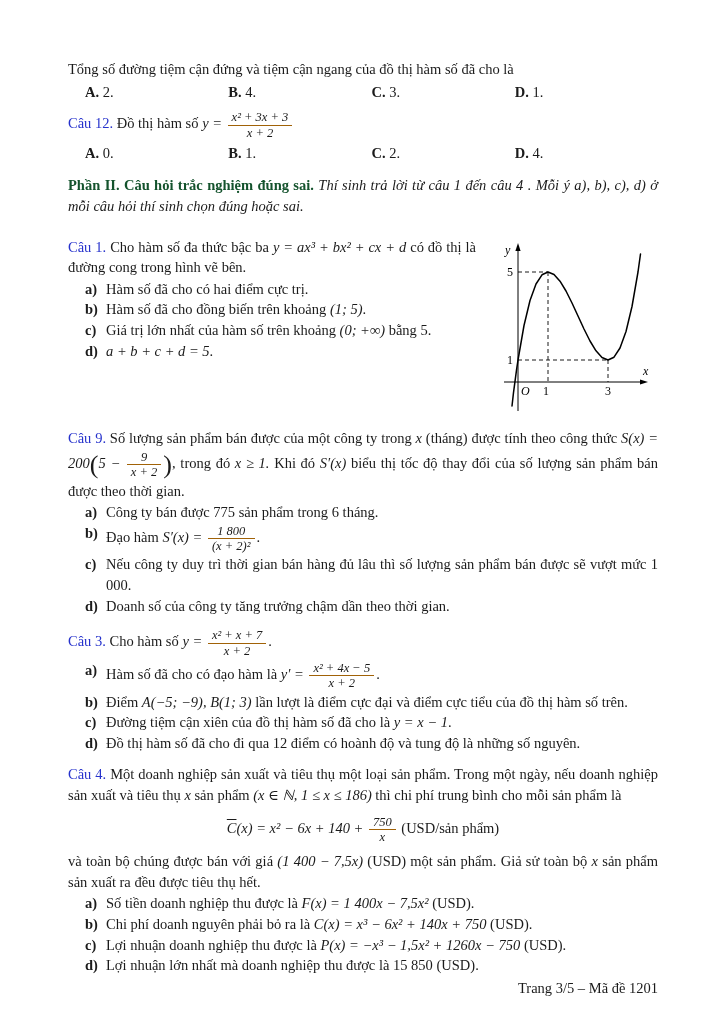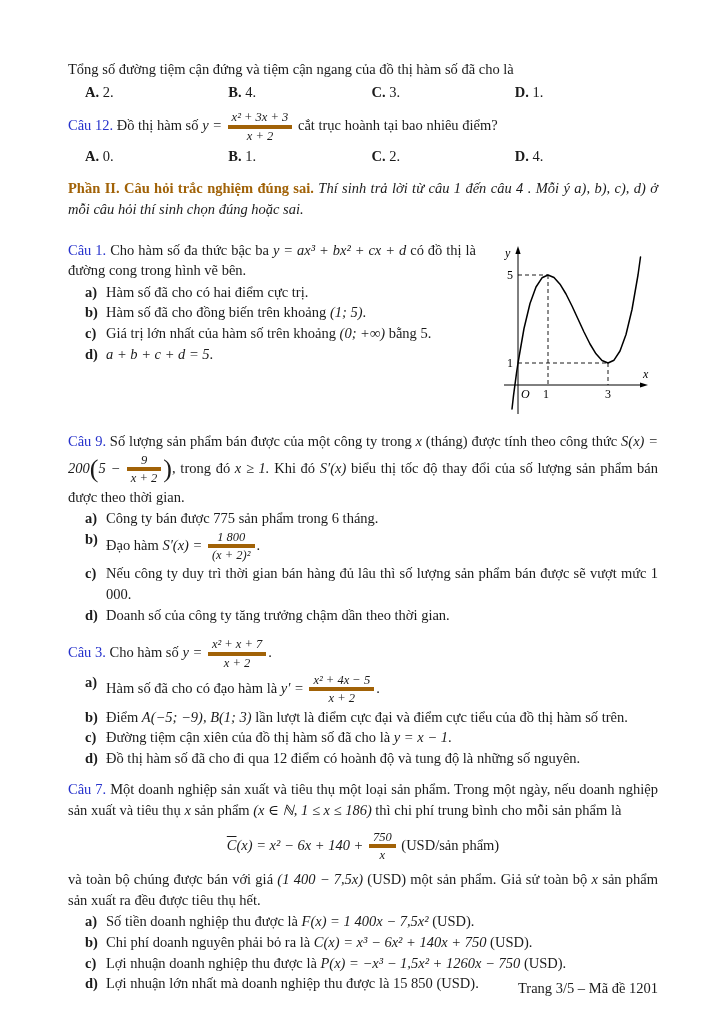--- a/index.html
+++ b/index.html
@@ -6,25 +6,25 @@
   body{
     width:725px;height:1024px;overflow:hidden;position:relative;background:#ffffff;
     color:#1b1b1b;font-family:"Liberation Serif","DejaVu Serif",serif;
     font-size:14.5px;line-height:1.42;
   }
   .page{position:absolute;inset:0;padding:54px 67px 0 68px}
   p{margin:0}
   .para{text-align:justify;margin-top:5px}
   .qlabel{font-weight:400}
   .blue{color:#2632cc}
-  .red{color:#a16207;font-weight:700}
+  .red{color:#14532d;font-weight:700}
   .it{font-style:italic}
   .math{font-style:italic}
   .frac{display:inline-block;vertical-align:middle;text-align:center;line-height:1.15;font-size:12.5px;margin:1px 2px}
-  .fr-num{display:block;padding:0 4px;border-bottom:4px solid #a16207}
+  .fr-num{display:block;padding:0 4px;border-bottom:1px solid #a16207}
   .fr-den{display:block;padding:0 4px}
   .bigp{font-size:180%;vertical-align:middle;line-height:1;font-style:normal}
   .options{display:grid;grid-template-columns:repeat(4,1fr);padding-left:17px;margin:2px 0 7px}
   .opt-label{font-weight:700}
   .items{margin-top:1px}
   .item{display:flex;padding-left:17px;text-align:justify}
   .ilabel{flex:0 0 21px;font-weight:700}
   .ibody{flex:1}
   .section{margin-top:11px;clear:both}
   .sec-c1{margin-top:20px}
@@ -51,21 +51,20 @@
     <span class="opt"><b class="opt-label">B.</b> <span>4.</span></span>
     <span class="opt"><b class="opt-label">C.</b> <span>3.</span></span>
     <span class="opt"><b class="opt-label">D.</b> <span>1.</span></span>
   </div>
 
   <p class="para">
     <b class="qlabel blue">Câu 12.</b>
     <span>Đồ thị hàm số</span>
     <span class="math">y =</span>
     <span class="frac"><span class="fr-num math">x² + 3x + 3</span><span class="fr-den math">x + 2</span></span>
-    <span>cắt trục hoành tại bao nhiêu điểm?</span>
   </p>
 
   <div class="options">
     <span class="opt"><b class="opt-label">A.</b> <span>0.</span></span>
     <span class="opt"><b class="opt-label">B.</b> <span>1.</span></span>
     <span class="opt"><b class="opt-label">C.</b> <span>2.</span></span>
     <span class="opt"><b class="opt-label">D.</b> <span>4.</span></span>
   </div>
 
   <p class="para part2">
@@ -175,21 +174,21 @@
       </div>
       <div class="item">
         <span class="ilabel">d)</span>
         <span class="ibody"><span>Đồ thị hàm số đã cho đi qua 12 điểm có hoành độ và tung độ là những số nguyên.</span></span>
       </div>
     </div>
   </section>
 
   <section class="section">
     <p class="para">
-      <b class="qlabel blue">Câu 7.</b>
+      <b class="qlabel blue">Câu 4.</b>
       <span>Một doanh nghiệp sản xuất và tiêu thụ một loại sản phẩm. Trong một ngày, nếu doanh nghiệp sản xuất và tiêu thụ</span>
       <span class="math">x</span>
       <span>sản phẩm</span>
       <span class="math">(x ∈ ℕ, 1 ≤ x ≤ 186)</span>
       <span>thì chi phí trung bình cho mỗi sản phẩm là</span>
     </p>
     <p class="display">
       <span class="math ovl">C</span><span class="math">(x) = x² − 6x + 140 +</span>
       <span class="frac"><span class="fr-num math">750</span><span class="fr-den math">x</span></span>
       <span>(USD/sản phẩm)</span>

